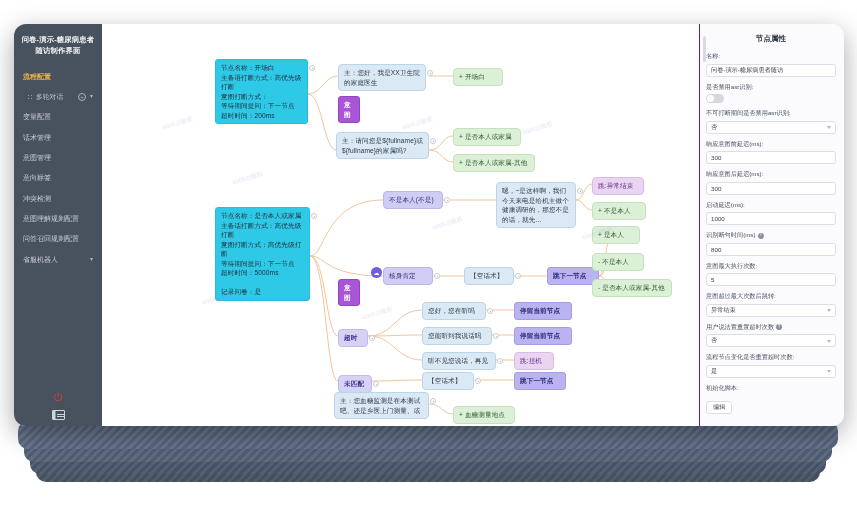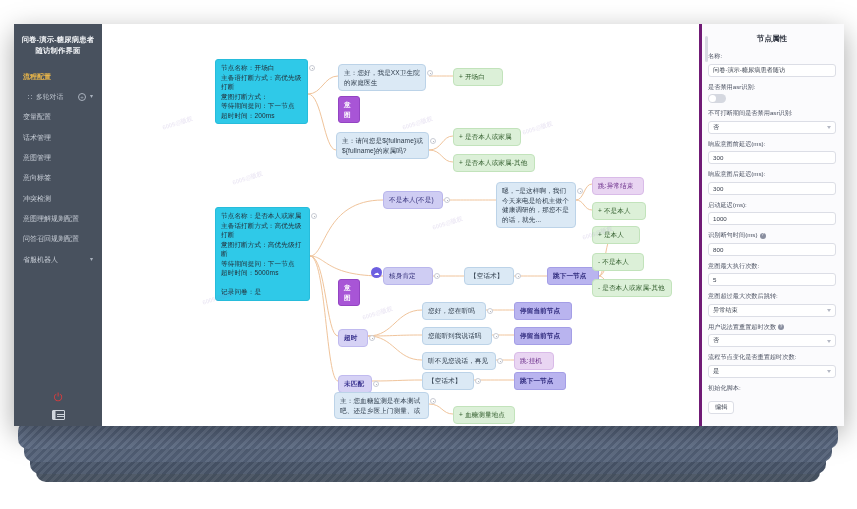--- a/index.html
+++ b/index.html
@@ -19,21 +19,21 @@
   .deck-2 { left: 30px; top: 440px; width: 796px; height: 34px; background:#49566a;
             background-image: repeating-linear-gradient(135deg, rgba(255,255,255,.06) 0 3px, rgba(0,0,0,.06) 3px 6px); }
   .deck-3 { left: 24px; top: 430px; width: 808px; height: 32px; background:#55637a;
             background-image: repeating-linear-gradient(135deg, rgba(255,255,255,.06) 0 3px, rgba(0,0,0,.06) 3px 6px); }
   .deck-4 { left: 18px; top: 421px; width: 820px; height: 28px; background:#5e6d86;
             background-image: repeating-linear-gradient(135deg, rgba(255,255,255,.07) 0 3px, rgba(0,0,0,.07) 3px 6px); }
 
   
   #window {
     position:absolute; left: 14px; top: 24px; width: 830px; height: 402px;
-    border-radius: 0; overflow: hidden; background: #f7f8fb;
+    border-radius: 12px; overflow: hidden; background: #f7f8fb;
     box-shadow: 0 8px 26px rgba(0,0,0,.35);
   }
 
   
   #sidebar {
     position:absolute; left:0; top:0; width:88px; height:100%;
     background:#48515e; color:#d6dae0;
   }
   .side-title {
     padding: 10px 7px 8px; font-size: 7.3px; line-height: 1.55; font-weight: 700;
@@ -94,21 +94,21 @@
   }
   .dot:after{ content:""; position:absolute; left:1.5px; top:1.5px; width:1px;height:1px;background:#9aa0ab;border-radius:50%;}
   .badge-ico {
     position:absolute; width:11px;height:11px;border-radius:50%;
     background:#6d5fe0; color:#fff; font-size:6px; display:flex; align-items:center; justify-content:center;
   }
 
   
   #props {
     position:absolute; right:0; top:0; width:145px; height:100%;
-    background:#fbfbfd; border-left:3px solid #701a75; padding:8px 8px 8px 6px; overflow:hidden;
+    background:#fbfbfd; border-left:1px solid #701a75; padding:8px 8px 8px 6px; overflow:hidden;
   }
   #props .handle{ position:absolute; left:3px; top:12px; width:3px; height:26px; background:#d8dae2; border-radius:2px;}
   .props-title{ text-align:center; font-size:7.6px; font-weight:700; color:#2f3440; margin:2px 0 8px; }
   .field{ margin-bottom:6px; }
   .flabel{ font-size:6.2px; color:#4a5060; margin-bottom:2.5px; display:flex; align-items:center; gap:2px;}
   .q-ico{ width:6px;height:6px;border-radius:50%;background:#8a8fa0;color:#fff;font-size:4.6px;
           display:inline-flex;align-items:center;justify-content:center; line-height:1;}
   .finput{
     border:1px solid #dcdee6; background:#fff; border-radius:3px;
     height:13px; font-size:6.2px; color:#3a404e; padding:0 4px;

